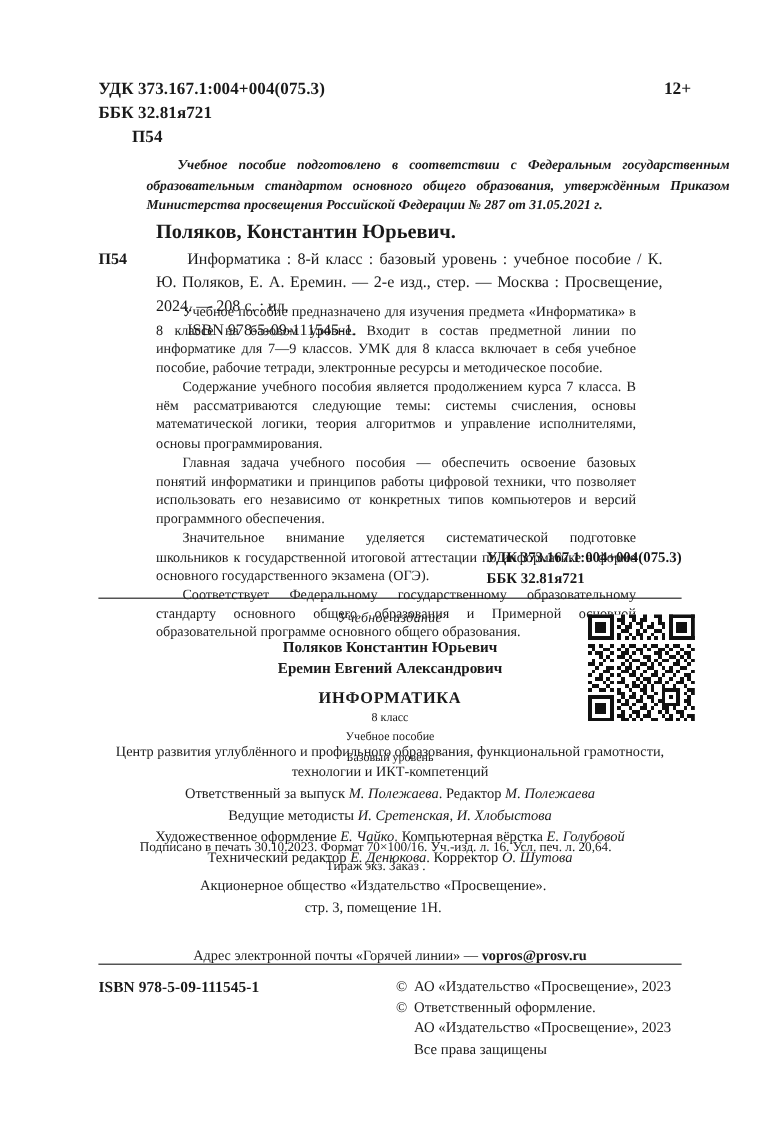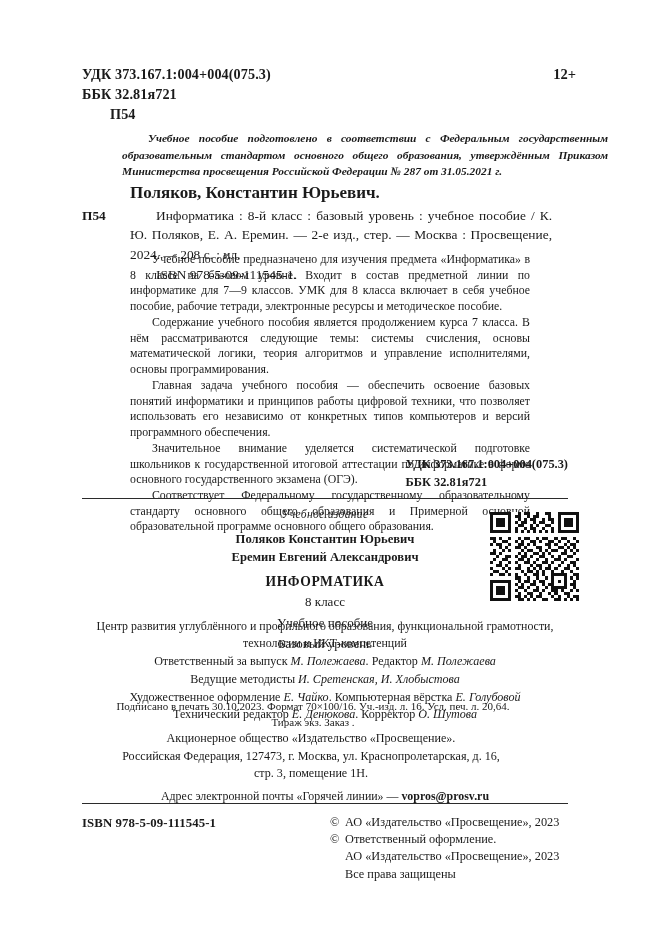--- a/index.html
+++ b/index.html
@@ -150,21 +150,21 @@
     font-weight: bold;
     line-height: 1.45;
   }
   .imprint-title {
     font-size: 13.6px;
     font-weight: bold;
     letter-spacing: 0.6px;
     margin-top: 7px;
   }
   .imprint-sub {
-    font-size: 13px;
+    font-size: 10px;
     line-height: 1.48;
     margin-top: 2px;
   }
 
   
   .qr {
     position: absolute;
     left: 490px;
     top: 512px;
     width: 89px;
@@ -557,21 +557,20 @@
     </div>
   </div>
 
   <div class="printinfo">
     <div>Подписано в печать 30.10.2023. Формат 70×100/16. Уч.-изд. л. 16. Усл. печ. л. 20,64.</div>
     <div>Тираж           экз. Заказ         .</div>
   </div>
 
   <div class="publisher">
     <div>Акционерное общество «Издательство «Просвещение».</div>
-    <div>Российская Федерация, 127473, г. Москва, ул. Краснопролетарская, д. 16,</div>
     <div>стр. 3, помещение 1Н.</div>
   </div>
 
   <div class="hotline">
     <span>Адрес электронной почты «Горячей линии» — </span><b>vopros@prosv.ru</b>
   </div>
 
   <div class="isbn-footer">ISBN 978-5-09-111545-1</div>
 
   <div class="copyright">

